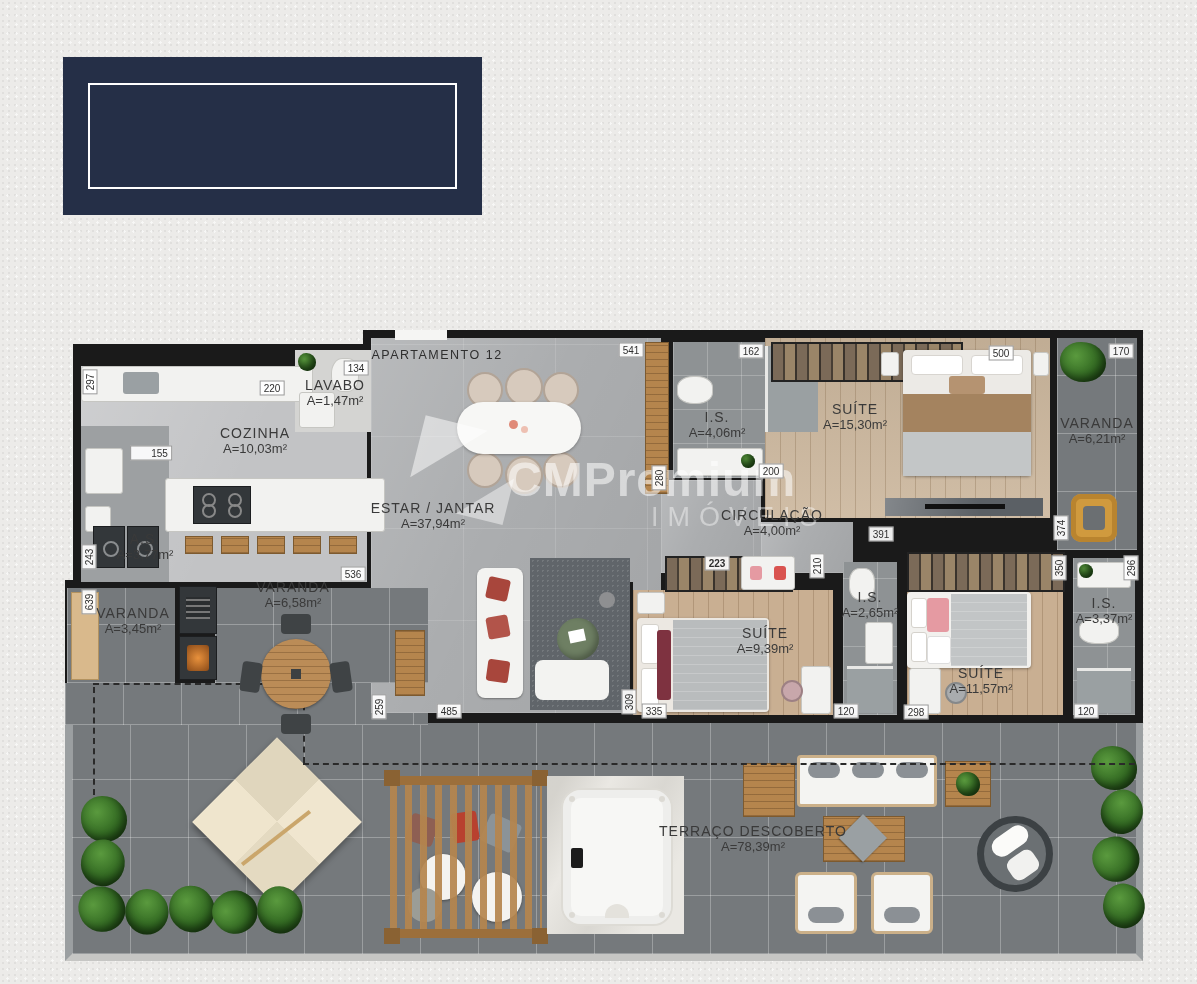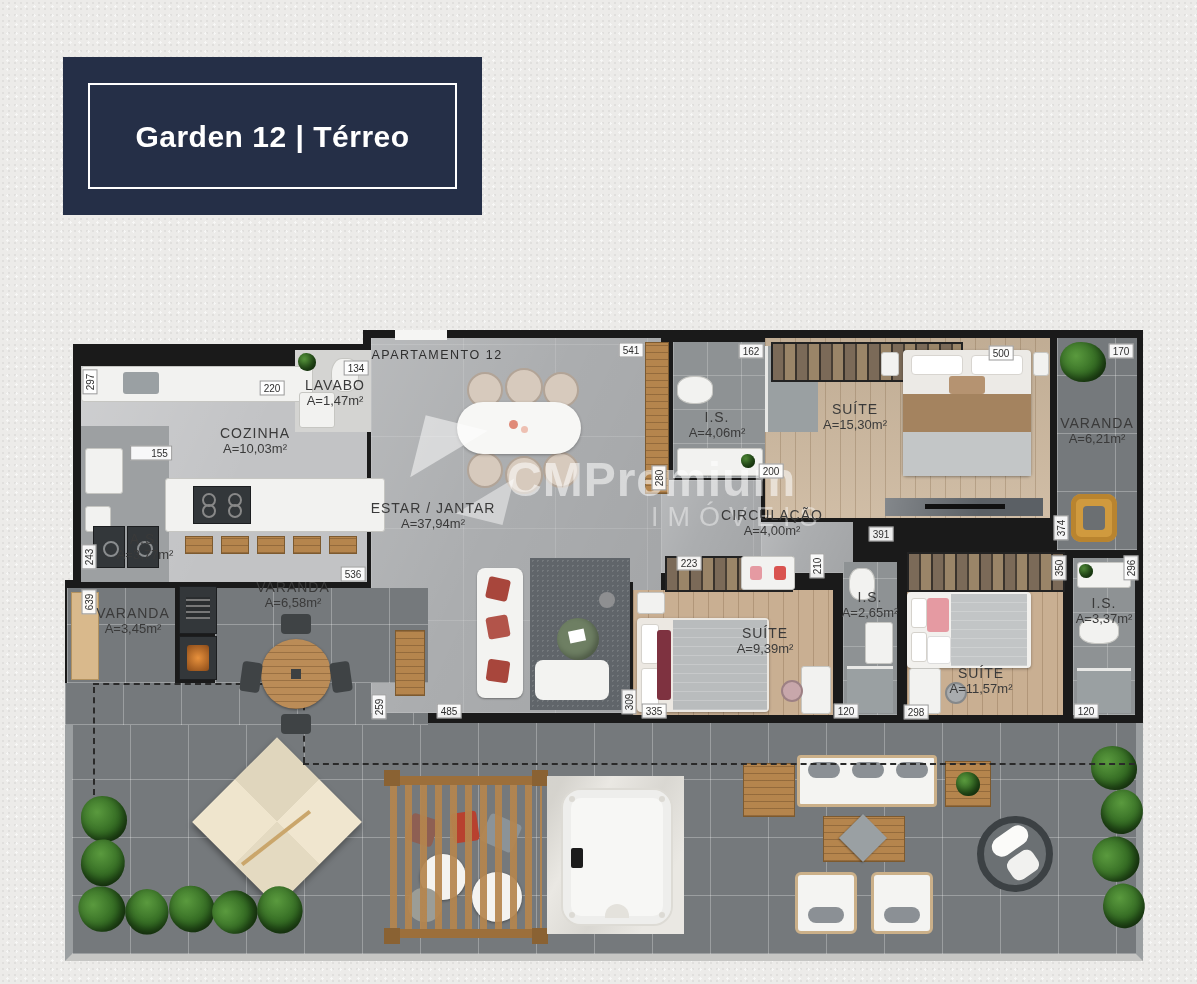--- a/index.html
+++ b/index.html
@@ -66,21 +66,20 @@
   .wm-sub{color:rgba(255,255,255,.42);font-weight:300;font-size:27px;letter-spacing:9px;z-index:50;}
   .wm-tri{width:0;height:0;z-index:50;}
   .dashed-v{border-left:2px dashed #2a2a2a;z-index:45;}
   .dashed-h{border-top:2px dashed #2a2a2a;z-index:45;}
 </style>
 </head>
 <body>
 
 <div class="abs badge">
   <div class="abs badge-inner">
-    <div>Garden 12 | Térreo</div>
   </div>
 </div>
 
 <div id="plan" class="abs">
 
   <div class="abs wall" style="left:8px;top:14px;width:310px;height:246px;"></div>
   <div class="abs wall" style="left:298px;top:0;width:485px;height:393px;"></div>
   <div class="abs wall" style="left:686px;top:0;width:392px;height:235px;"></div>
   <div class="abs wall" style="left:558px;top:218px;width:520px;height:175px;"></div>
   <div class="abs wall" style="left:0;top:250px;width:368px;height:103px;"></div>
@@ -358,20 +357,24 @@
         <span class="rn">I.S.</span>
         <span class="ra">A=2,65m²</span>
       </div>
       <div class="abs room-label" style="left: 916px; top: 350px;">
         <span class="rn">SUÍTE</span>
         <span class="ra">A=11,57m²</span>
       </div>
       <div class="abs room-label" style="left: 1039px; top: 280px;">
         <span class="rn">I.S.</span>
         <span class="ra">A=3,37m²</span>
+      </div>
+      <div class="abs room-label" style="left: 688px; top: 508px;">
+        <span class="rn">TERRAÇO DESCOBERTO</span>
+        <span class="ra">A=78,39m²</span>
       </div>
     </div>
   <div id="dim-labels" class="abs" style="left:0;top:0;width:100%;height:100%;">
       <div class="abs dim rot" style="left: 25px; top: 52px;">297</div>
       <div class="abs dim" style="left: 207px; top: 46px; margin-top: 12px;">220</div>
       <div class="abs dim" style="left: 291px; top: 38px;">134</div>
       <div class="abs dim" style="left: 566px; top: 20px;">541</div>
       <div class="abs dim" style="left: 686px; top: 21px;">162</div>
       <div class="abs dim" style="left: 936px; top: 23px;">500</div>
       <div class="abs dim" style="left: 1056px; top: 21px;">170</div>
@@ -379,21 +382,21 @@
       <div class="abs dim rot" style="left: 24px; top: 227px;">243</div>
       <div class="abs dim rot" style="left: 24px; top: 272px;">639</div>
       <div class="abs dim" style="left: 288px; top: 244px;">536</div>
       <div class="abs dim rot" style="left: 314px; top: 377px;">259</div>
       <div class="abs dim" style="left: 384px; top: 381px;">485</div>
       <div class="abs dim rot" style="left: 564px; top: 372px;">309</div>
       <div class="abs dim" style="left: 589px; top: 381px;">335</div>
       <div class="abs dim" style="left: 781px; top: 381px;">120</div>
       <div class="abs dim" style="left: 851px; top: 382px; text-align: right;">298</div>
       <div class="abs dim" style="left: 1021px; top: 381px;">120</div>
-      <div class="abs dim" style="left: 624px; top: 233px;">223</div>
+      <div class="abs dim" style="left: 652px; top: 233px; font-weight: bold;">223</div>
       <div class="abs dim" style="left: 706px; top: 141px;">200</div>
       <div class="abs dim rot" style="left: 594px; top: 148px;">280</div>
       <div class="abs dim rot" style="left: 752px; top: 236px;">210</div>
       <div class="abs dim" style="left: 816px; top: 204px;">391</div>
       <div class="abs dim rot" style="left: 996px; top: 198px;">374</div>
       <div class="abs dim rot" style="left: 994px; top: 238px;">350</div>
       <div class="abs dim rot" style="left: 1066px; top: 238px;">296</div>
     </div>
 </div>
 

